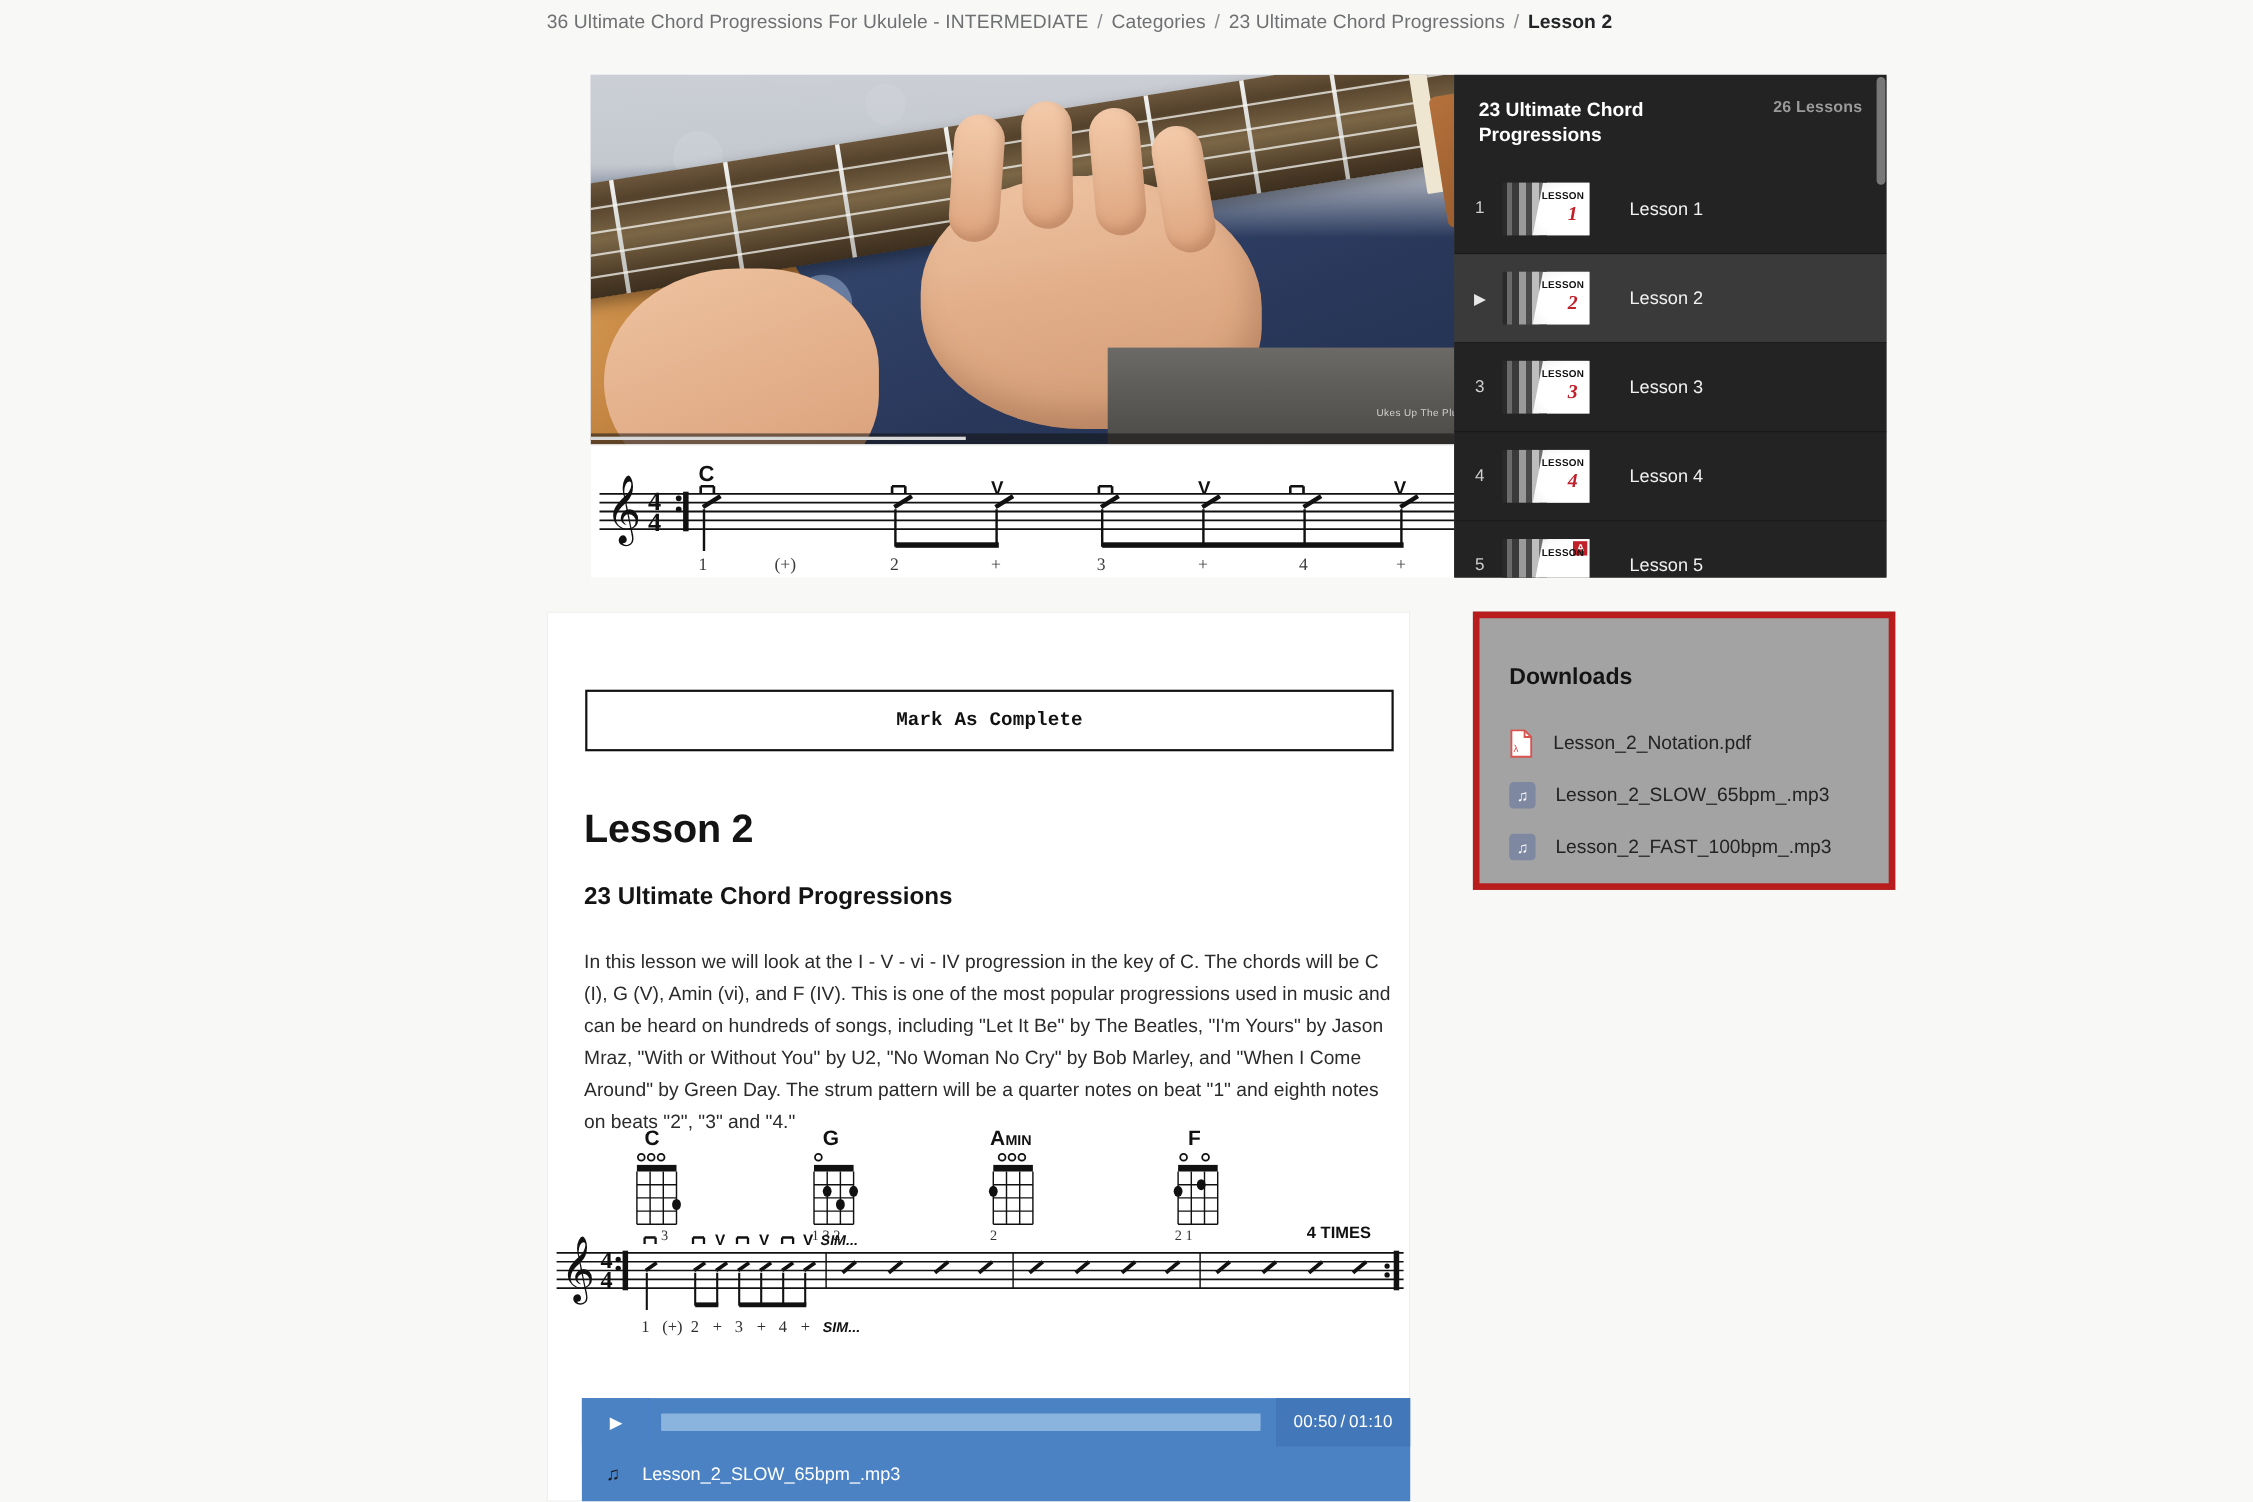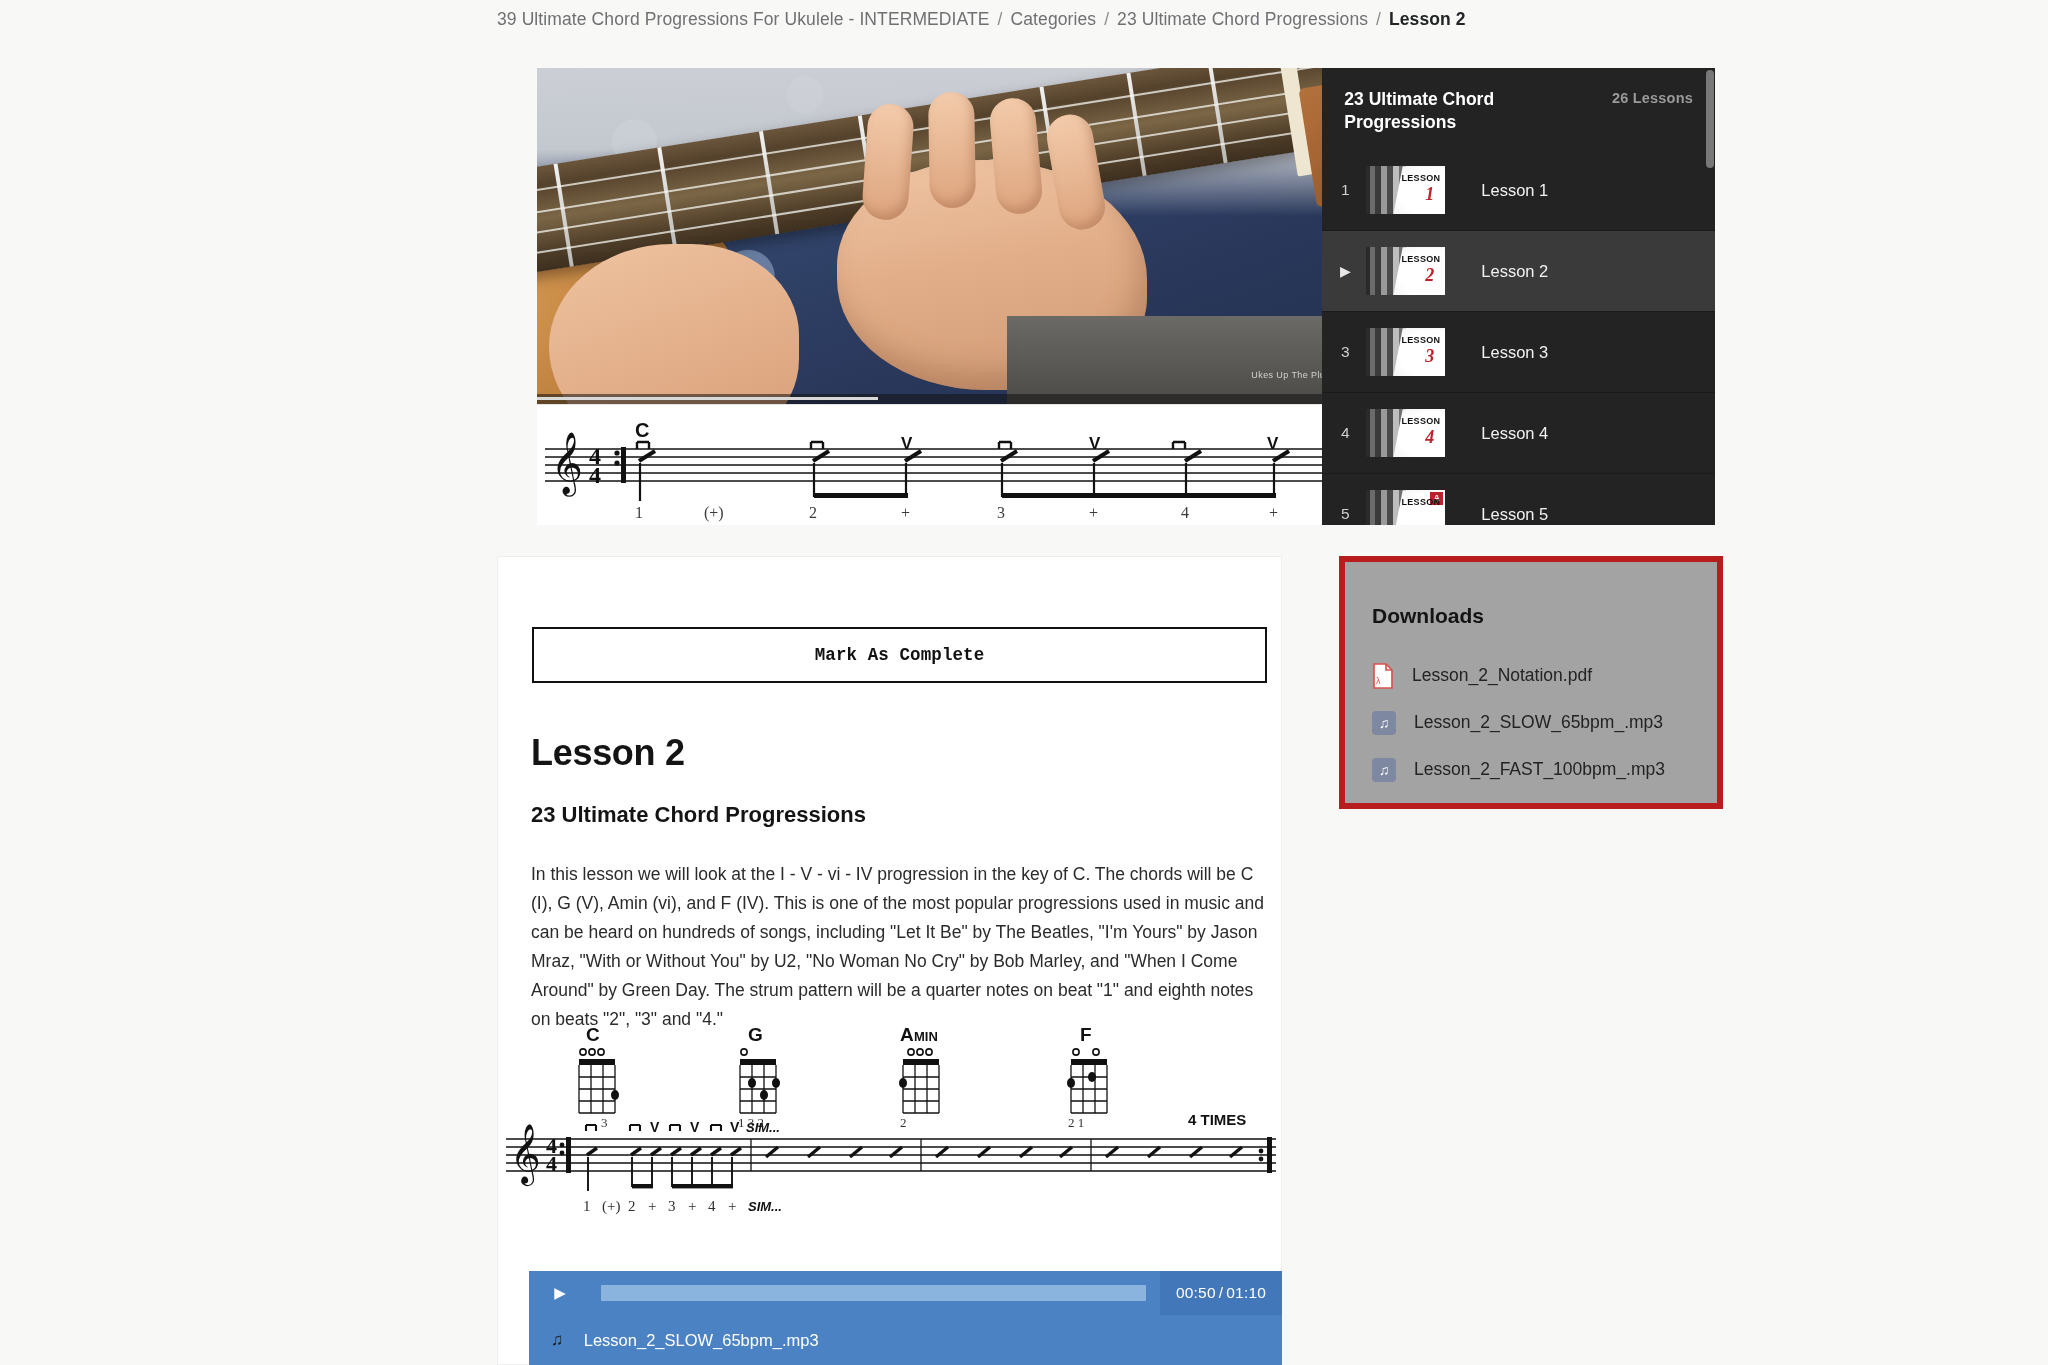--- a/index.html
+++ b/index.html
@@ -244,21 +244,21 @@
     width: 24px; height: 24px; flex: 0 0 24px; background: #7e88a0; border-radius: 4px;
     color: #fff; font-size: 14px; display: flex; align-items: center; justify-content: center;
   }
 </style>
 </head>
 <body>
 
 <div id="root">
 
   <div class="breadcrumb">
-    <span>39 Ultimate Chord Progressions For Ukulele - INTERMEDIATE</span>
+    <span>36 Ultimate Chord Progressions For Ukulele - INTERMEDIATE</span>
     <span class="sep">/</span>
     <span>Categories</span>
     <span class="sep">/</span>
     <span>23 Ultimate Chord Progressions</span>
     <span class="sep">/</span>
     <span class="crumb-current">Lesson 2</span>
   </div>
 
   <div class="media-row">
 

